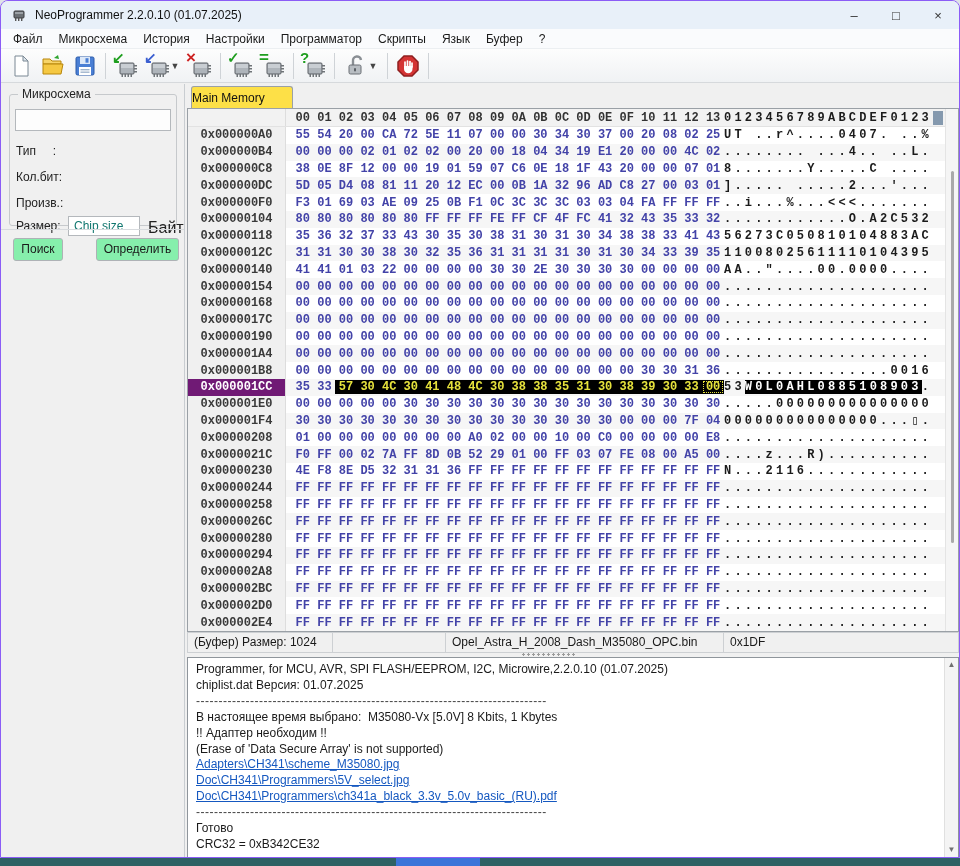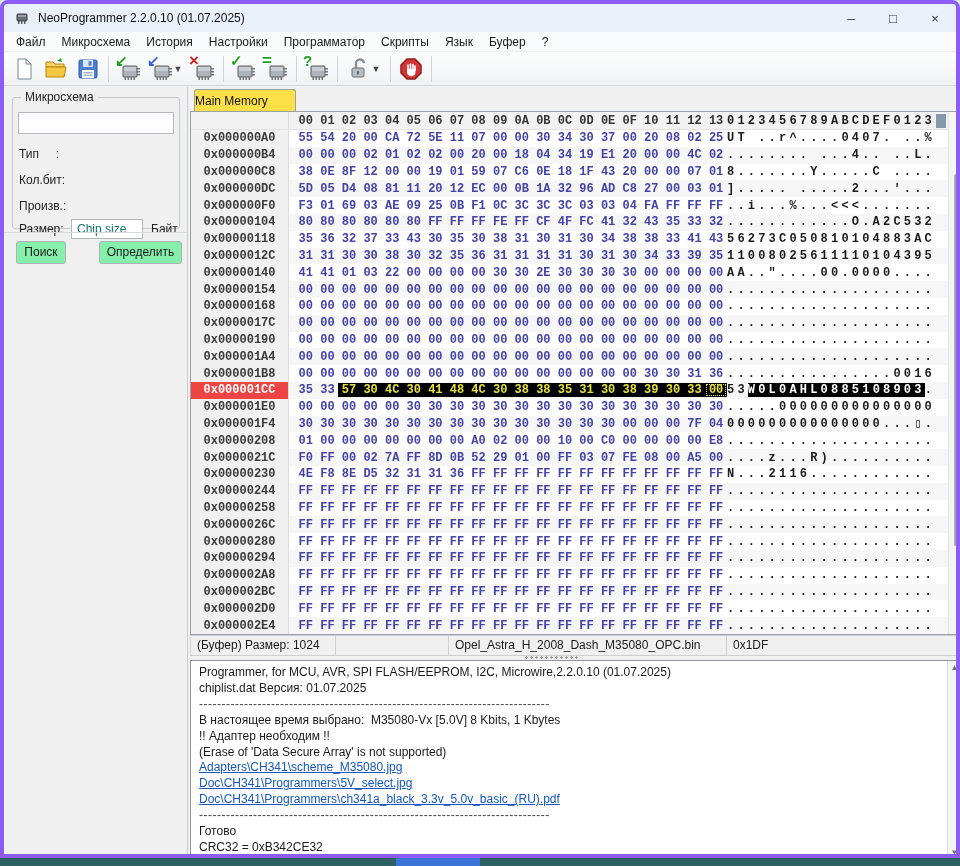--- a/index.html
+++ b/index.html
@@ -1,17 +1,17 @@
 <!DOCTYPE html>
 <html><head>
 <meta charset="utf-8">
 <style>
   * { margin:0; padding:0; box-sizing:border-box; }
   html,body { width:960px; height:866px; background:#dfe3e8; font-family:"Liberation Sans",sans-serif; }
-  .window { position:relative; width:960px; height:858px; background:#f0f0f0; border-radius:8px 8px 0 0; overflow:hidden; border:4px solid #8b5cf6; }
+  .window { position:relative; width:960px; height:858px; background:#f0f0f0; border-radius:8px 8px 0 0; overflow:hidden; border:1px solid #8b5cf6; }
 
   
   .titlebar { position:absolute; top:0; left:0; right:0; height:28px; background:#e8f0f9; display:flex; align-items:center; }
   .title-icon { margin-left:10px; width:16px; height:16px; }
   .title-text { margin-left:8px; font-size:12px; color:#111; }
   .win-controls { margin-left:auto; display:flex; height:100%; }
   .wc { width:42px; height:100%; display:flex; align-items:center; justify-content:center; font-size:13px; color:#333; }
 
   
   .menubar { position:absolute; top:28px; left:0; right:0; height:20px; background:#fafbfd; display:flex; align-items:center; padding-left:4px; border-bottom:1px solid #eceff2; }
@@ -26,41 +26,41 @@
   .drop { font-size:9px; color:#444; width:10px; text-align:center; }
   .tsep { width:1px; height:26px; background:#cfd3d7; margin:0 4px; }
 
   
   .leftpanel { position:absolute; top:83px; left:0; width:184px; bottom:0; background:#f0f0f0; border-right:1px solid #c9cdd1; }
   .groupbox { position:absolute; top:10px; left:8px; width:168px; height:132px; border:1px solid #c6c9cc; border-radius:3px; }
   .gb-title { position:absolute; top:-8px; left:8px; background:#f0f0f0; padding:0 4px; font-size:12px; color:#222; }
   .chip-input { position:absolute; top:14px; left:5px; width:156px; height:22px; border:1px solid #b4b8bc; background:#fdfdfd; font-size:12px; padding:0 4px; }
   .plabel { position:absolute; left:6px; font-size:12px; color:#222; white-space:pre; }
   .size-input { position:absolute; top:101px; left:58px; width:72px; height:20px; border:1px solid #b4b8bc; background:#fff; font-size:12px; color:#0f766e; padding:0 5px; }
-  .size-unit { position:absolute; top:104px; left:138px; font-size:12px; color:#222; }
+  .size-unit { position:absolute; top:104px; left:138px; font-size:16px; color:#222; }
   .btnrow { position:absolute; top:145px; left:0; right:0; border-top:1px solid #d8dbde; height:40px; }
   .pbtn { position:absolute; top:8px; height:23px; background:#86efac; border:1px solid #aeb2b6; border-radius:3px; font-size:12px; color:#1a1a1a; text-align:center; line-height:21px; }
 
   
   .tabbar { position:absolute; top:84px; left:186px; right:2px; height:24px; }
   .tab { position:absolute; left:4px; bottom:0; width:102px; height:23px; background:#fde047; border:1px solid #9aa0a6; border-bottom:none; border-radius:3px 3px 0 0; font-size:12px; color:#111; text-align:left; line-height:22px; }
 
   
   .hexpanel { position:absolute; top:107px; left:186px; width:772px; height:524px; background:#fff; border:1px solid #9aa0a6; }
   .mono { font-family:"Liberation Mono","DejaVu Sans Mono",monospace; font-weight:bold; }
   .hexhead { display:flex; height:18px; align-items:center; background:#f2f2f2; border-bottom:1px solid #e2e2e2; position:relative; }
   .hexrow { display:flex; height:16.8px; align-items:center; }
   .hexrow.alt { background:#f6f6f6; }
   .addr { width:98px; align-self:stretch; display:flex; align-items:center; justify-content:center; background:#f0f0f0; color:#3a3a3a; font-size:12px; border-right:1px solid #dddddd; }
   .hexhead .addr { background:#f2f2f2; }
   .bytes { display:flex; width:438px; padding-left:6px; }
   .bcell { width:21.6px; text-align:center; font-size:12px; color:#4343a8; }
   .bcell.hdrc { color:#333; }
   .ascii { flex:1; font-size:12px; color:#1b1b1b; letter-spacing:3.2px; white-space:pre; }
-  .selrow .addr { background:#ef4444; color:#fff; }
+  .selrow .addr { background:#701a75; color:#fff; }
   .bcell.sel { background:#000; color:#e6e23c; }
   .bcell.cur { outline:1px dotted #e6e23c; outline-offset:-2px; }
   .asel { background:#000; color:#fff; }
   .hdr-marker { position:absolute; right:15px; top:2px; width:10px; height:14px; background:#8599ae; }
   .vscroll { position:absolute; top:0; right:0; width:13px; bottom:0; background:#f5f5f5; border-left:1px solid #e4e4e4; }
   .vthumb { position:absolute; left:5px; width:3px; top:62px; height:372px; background:#a9a9a9; border-radius:2px; }
 
   
   .statusbar { position:absolute; top:631px; left:186px; width:772px; height:21px; display:flex; background:#f0f0f0; }
   .sseg { border:1px solid #cdd0d3; border-left:none; font-size:12px; color:#1a1a1a; line-height:19px; padding-left:6px; white-space:nowrap; overflow:hidden; }

